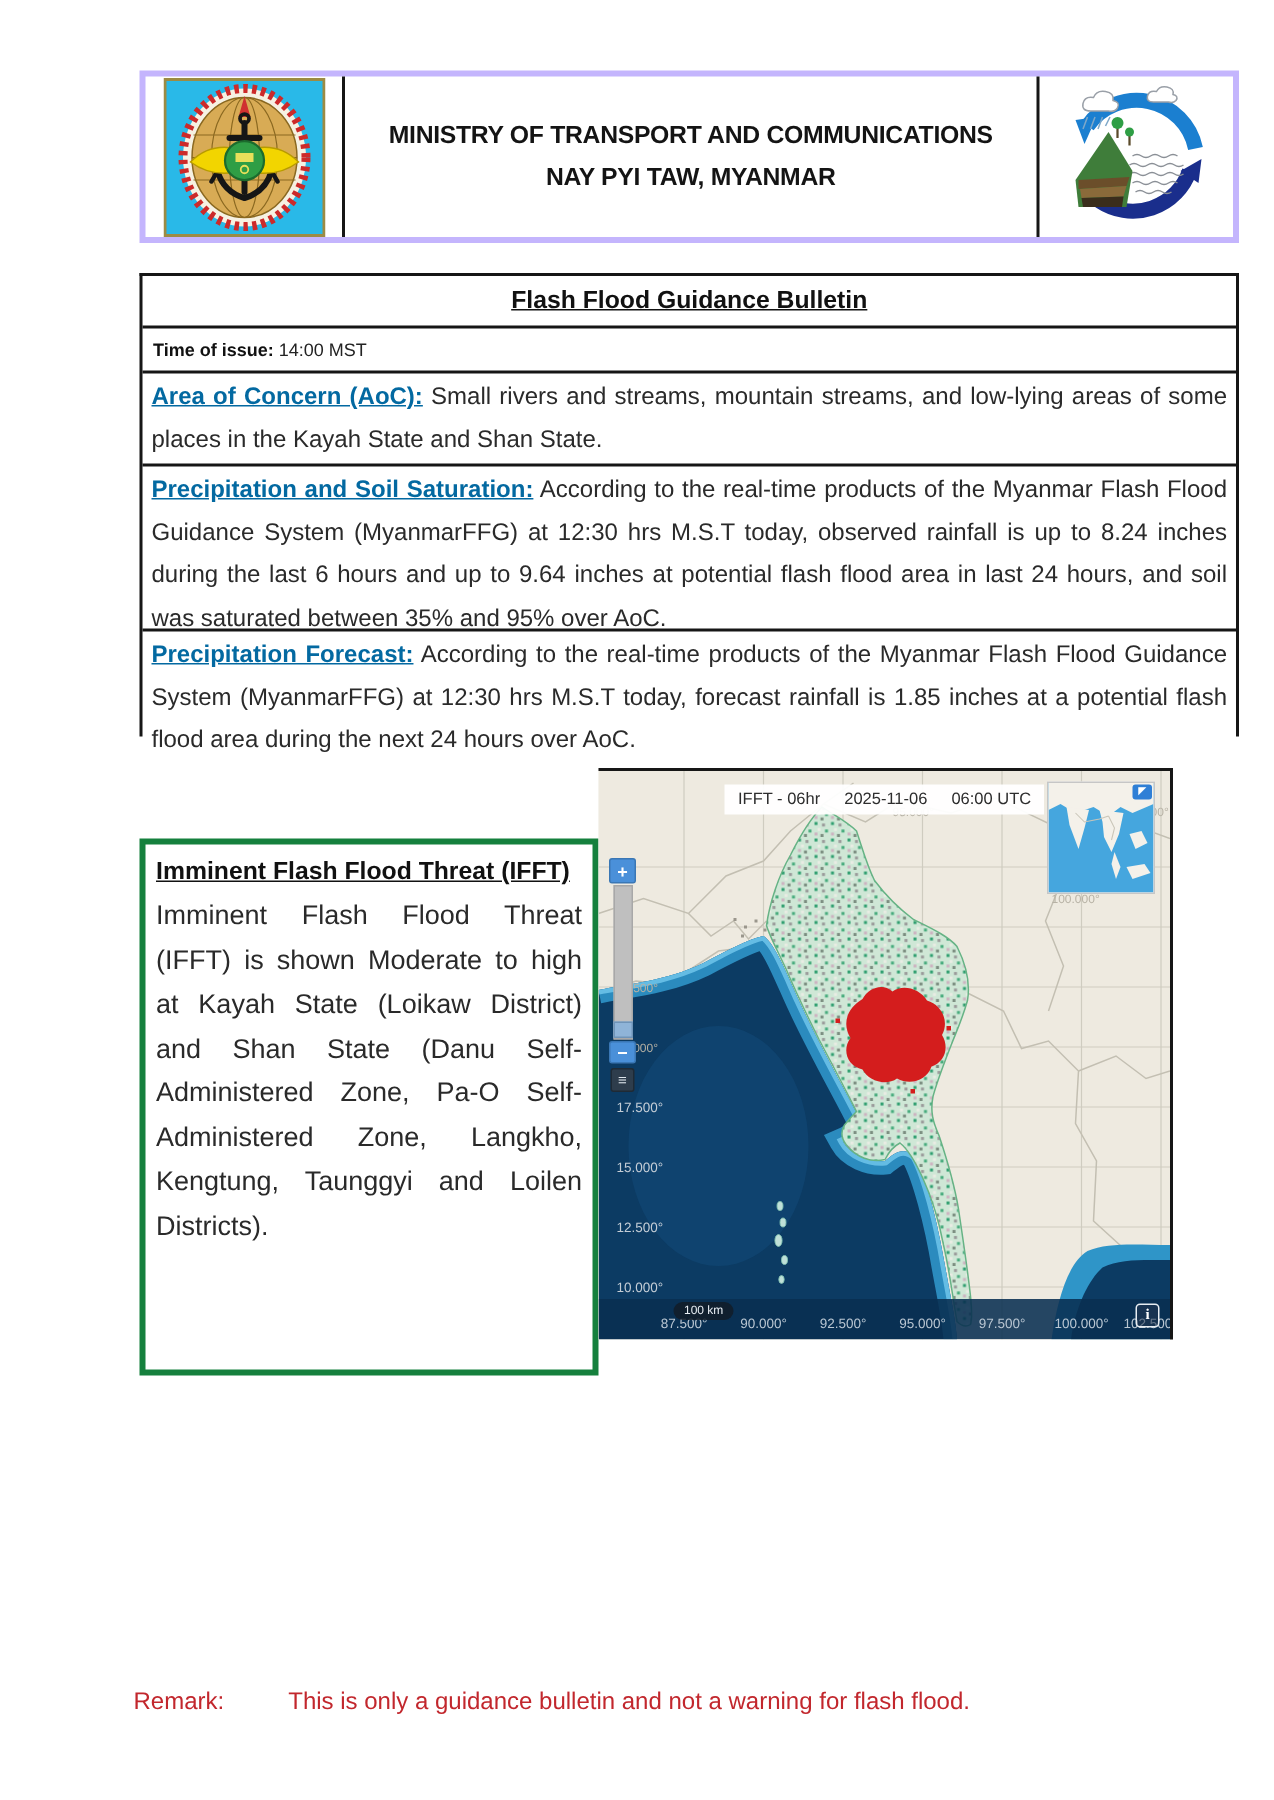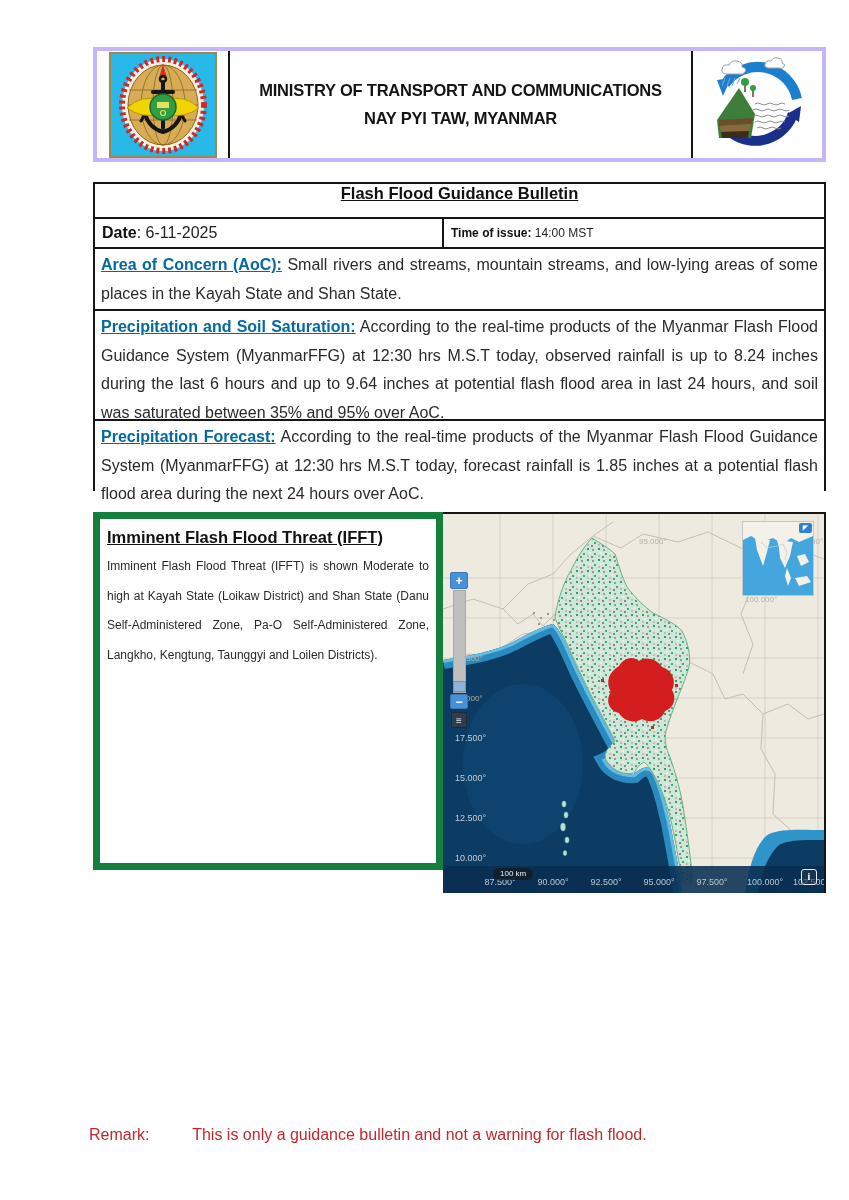--- a/index.html
+++ b/index.html
@@ -16,40 +16,41 @@
   }
   .hcell { height:100%; }
   .hcell-logo-left { width:133px; border-right:2px solid #161616; display:flex; align-items:center; justify-content:center; }
   .hcell-title { flex:1; border-right:2px solid #161616; display:flex; flex-direction:column; align-items:center; justify-content:center; gap:9px; }
   .hcell-logo-right { width:129px; display:flex; align-items:center; justify-content:center; }
   .htitle-line { font-weight:700; font-size:16.5px; letter-spacing:-0.2px; color:#141414; white-space:nowrap; }
   
   .doc-table { position:absolute; left:93px; top:182px; width:733px; border:2px solid #161616; border-bottom:none; background:#fff; }
   .row { border-top:2px solid #161616; }
   .row:first-child { border-top:none; }
-  .title-row { height:33px; display:flex; align-items:flex-start; justify-content:center; }
+  .title-row { height:33px; display:flex; align-items:center; justify-content:center; }
   .doc-title { font-weight:700; font-size:16.5px; text-decoration:underline; color:#111; }
   .date-row { height:30px; display:flex; }
   .date-cell { width:349px; border-right:2px solid #161616; display:flex; align-items:center; padding:0 7px; font-size:16px; }
   .time-cell { flex:1; display:flex; align-items:center; padding:0 7px; font-size:12px; }
   .date-cell b, .time-cell b { font-weight:700; color:#111; }
   .para-row { padding:2px 6px 4px 6px; }
   .para-row p { font-size:16px; line-height:28.5px; text-align:justify; color:#2a2a2a; }
   .aoc-row { height:62px; }
   .pss-row { height:110px; }
   .pf-row  { height:72px; }
   .lbl { font-weight:700; text-decoration:underline; color:#0369a1; }
   
   .ifft-row { position:absolute; left:93px; top:512px; width:733px; display:flex; align-items:flex-start; }
   .ifft-left {
-    width:350px; height:358px; border:7px solid #15803d; background:#fff;
+    width:306px; height:358px; border:4px solid #15803d; background:#fff;
     padding:3px 7px 0 7px;
+    margin-top:47px;
   }
   .ifft-heading { font-weight:700; font-size:16.5px; text-decoration:underline; color:#111; line-height:30px; }
-  .ifft-body { font-size:12px; line-height:29.5px; text-align:justify; color:#2a2a2a; }
+  .ifft-body { font-size:18px; line-height:29.5px; text-align:justify; color:#2a2a2a; }
   .map-cell {
     width:383px; height:381px; position:relative; overflow:hidden;
     border-top:2px solid #161616; border-right:2px solid #161616; background:#eeeae0;
   }
   .map-svg { position:absolute; left:0; top:0; }
   
   .map-titlebar {
     position:absolute; left:84px; top:9px; height:20px; background:rgba(255,255,255,0.95);
     display:flex; align-items:center; padding:0 9px; gap:16px;
     font-size:11px; color:#2d2d2d; white-space:nowrap;
@@ -155,23 +156,20 @@
         </g>
       </svg>
     </div>
   </div>
 
   <div class="doc-table">
     <div class="row title-row">
       <span class="doc-title">Flash Flood Guidance Bulletin</span>
     </div>
     <div class="row date-row">
-      <div class="date-cell">
-        <span><b>Date</b><span>: 6-11-2025</span></span>
-      </div>
       <div class="time-cell">
         <span><b>Time of issue:</b><span> 14:00 MST</span></span>
       </div>
     </div>
     <div class="row para-row aoc-row">
       <p><span class="lbl">Area of Concern (AoC):</span><span>  Small rivers and streams, mountain streams, and low-lying areas of some places in the Kayah State and Shan State.</span></p>
     </div>
     <div class="row para-row pss-row">
       <p><span class="lbl">Precipitation and Soil Saturation:</span><span> According to the real-time products of the Myanmar Flash Flood Guidance System (MyanmarFFG) at 12:30 hrs M.S.T today, observed rainfall is up to 8.24 inches during the last 6 hours and up to 9.64 inches at potential flash flood area in last 24 hours, and soil was saturated between 35% and 95% over AoC.</span></p>
     </div>
@@ -290,20 +288,25 @@
           <text x="57" y="371">87.500°</text>
           <text x="110" y="371">90.000°</text>
           <text x="163" y="371">92.500°</text>
           <text x="216" y="371">95.000°</text>
           <text x="269" y="371">97.500°</text>
           <text x="322" y="371">100.000°</text>
           <text x="368" y="371">102.500°</text>
         </g>
       </svg>
 
+      <div class="map-titlebar">
+        <span>IFFT - 06hr</span>
+        <span>2025-11-06</span>
+        <span>06:00 UTC</span>
+      </div>
 
       <div class="map-inset">
         <svg width="70" height="73" viewBox="0 0 70 73">
           <rect width="70" height="73" fill="#45a6de"></rect>
           <path d="M0,0 H70 V14 L56,20 48,16 40,22 30,16 18,20 8,14 0,18 Z" fill="#f4f1ea"></path>
           <path d="M12,16 L27,18 24,30 20,44 14,28 Z" fill="#f4f1ea"></path>
           <path d="M34,18 L50,20 47,34 42,46 37,36 36,26 Z" fill="#f4f1ea"></path>
           <path d="M44,46 L48,56 45,64 42,54 Z" fill="#f4f1ea"></path>
           <path d="M54,34 L62,32 66,40 58,44 Z" fill="#f4f1ea"></path>
           <path d="M52,56 L64,54 68,60 56,64 Z" fill="#f4f1ea"></path>

